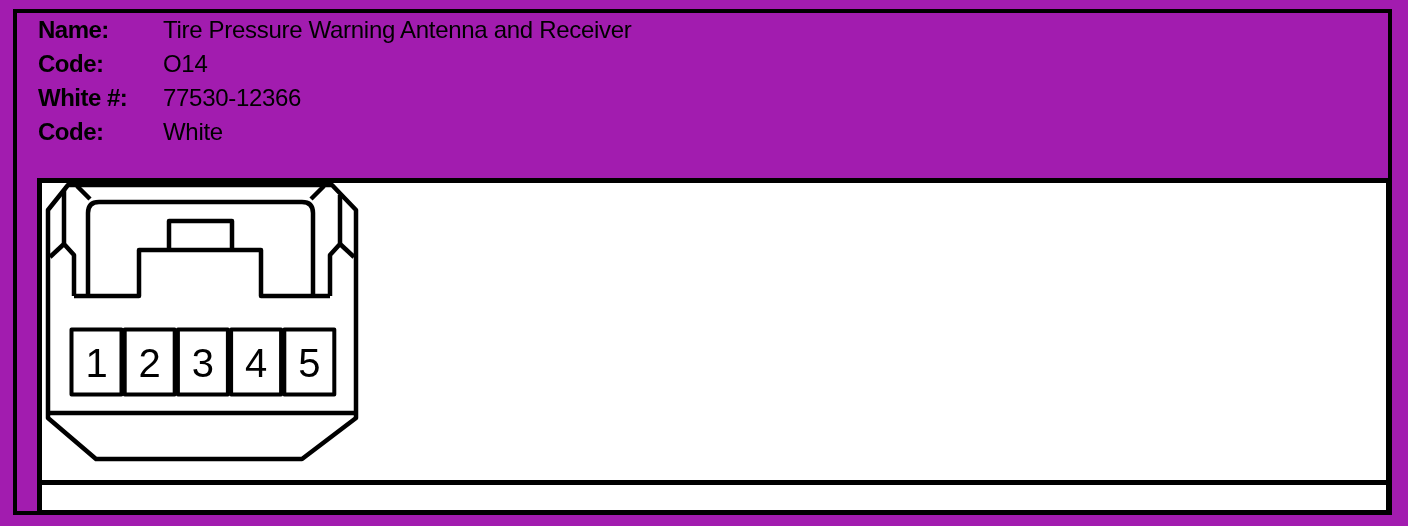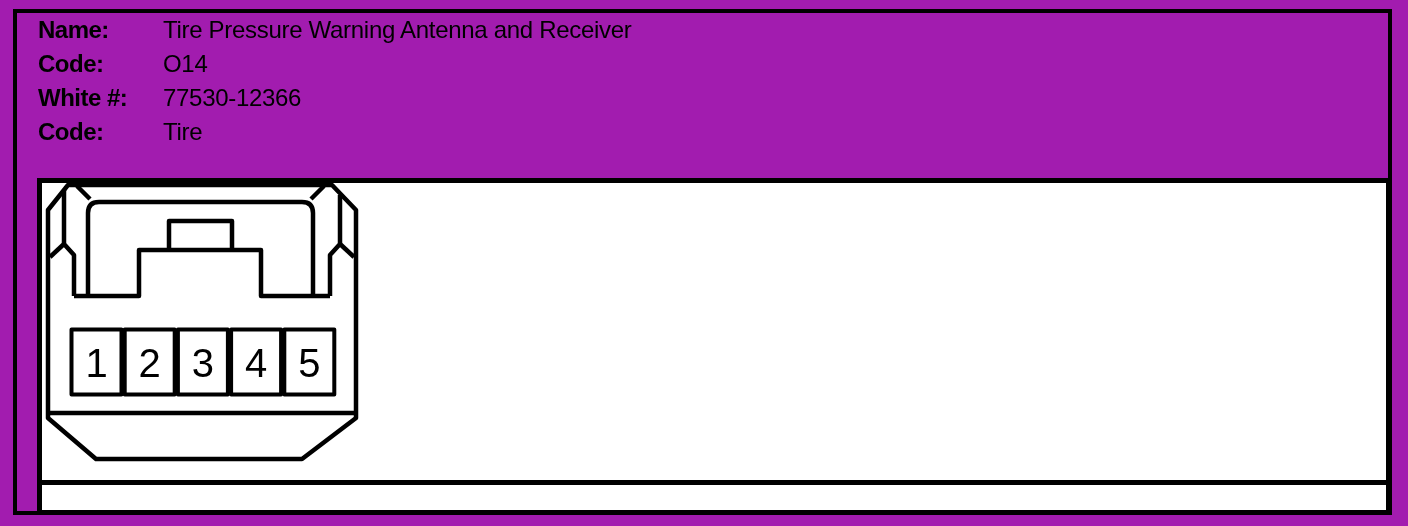--- a/index.html
+++ b/index.html
@@ -90,21 +90,21 @@
     <div class="field-row">
       <span class="field-label">Code:</span>
       <span class="field-value">O14</span>
     </div>
     <div class="field-row">
       <span class="field-label">White #:</span>
       <span class="field-value">77530-12366</span>
     </div>
     <div class="field-row">
       <span class="field-label">Code:</span>
-      <span class="field-value">Tire</span>
+      <span class="field-value">White</span>
     </div>
   </div>
 
   <div class="drawing-table">
     <div class="table-divider"></div>
   </div>
 
   <svg class="connector-svg" width="370" height="300" viewBox="37 178 370 300" xmlns="http://www.w3.org/2000/svg">
     <g stroke="#000000" stroke-width="4.5" fill="none" stroke-linejoin="round" stroke-linecap="butt">
 

